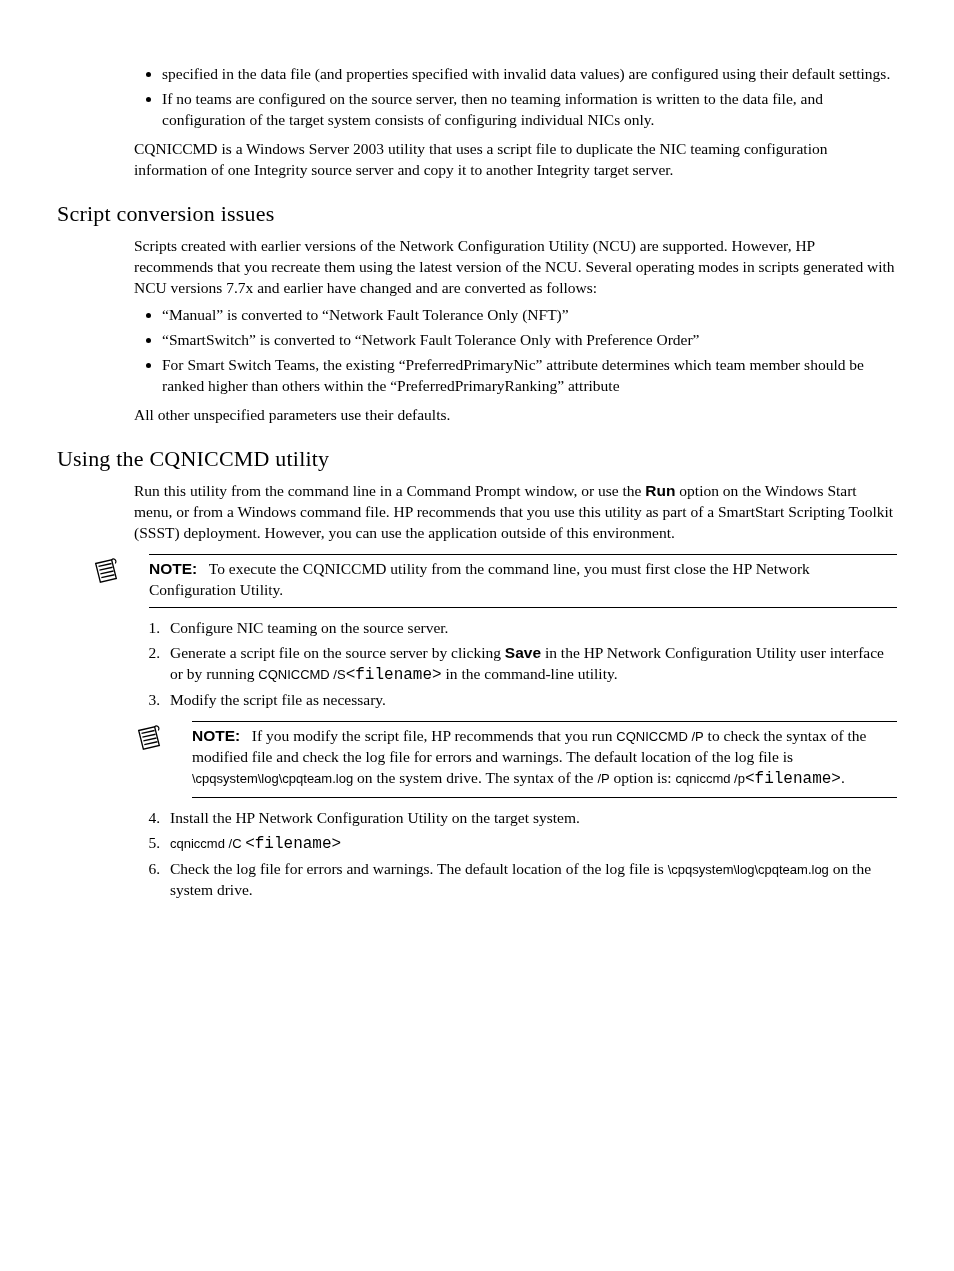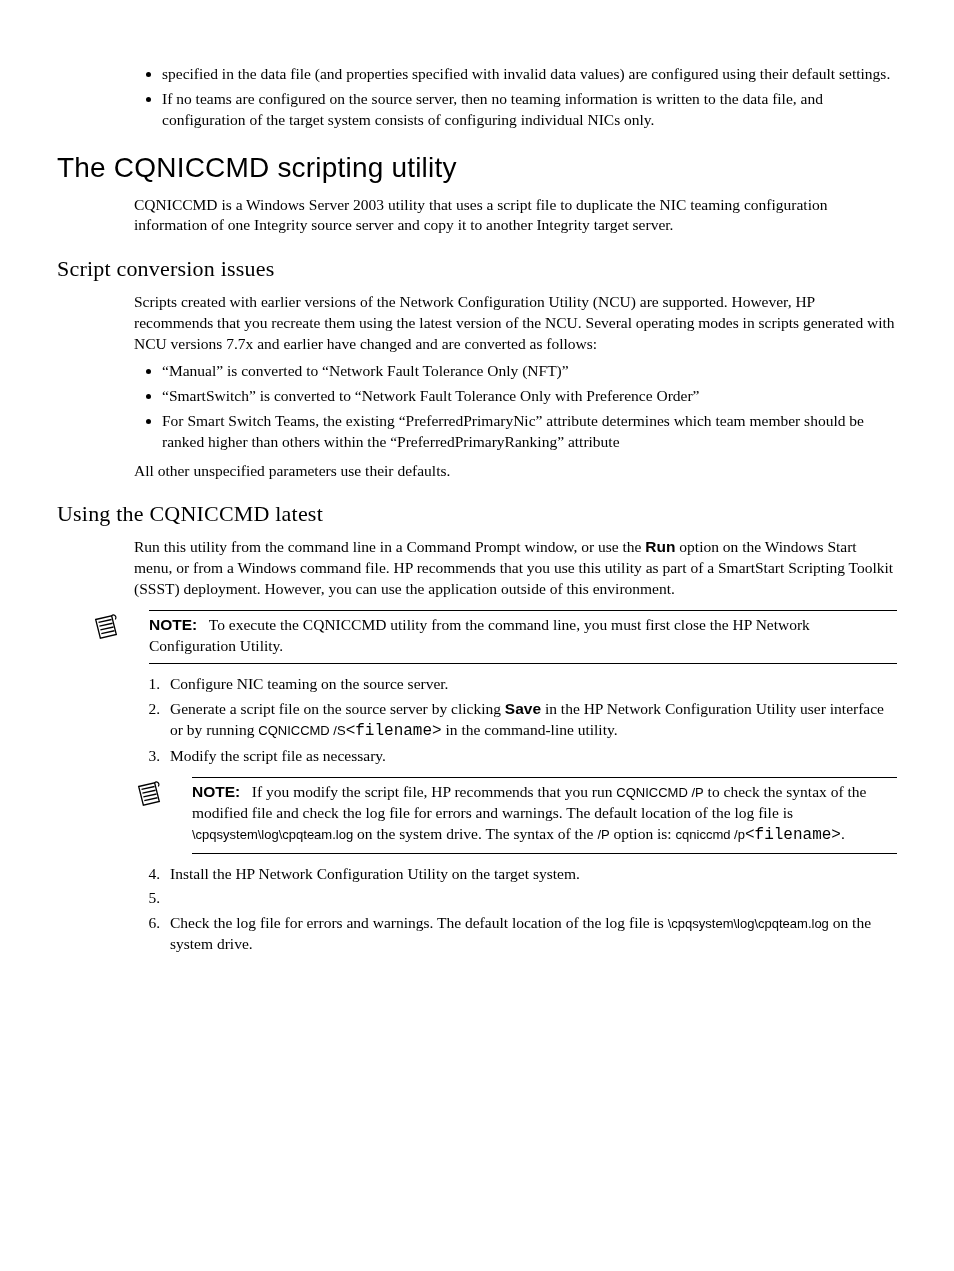--- a/index.html
+++ b/index.html
@@ -92,39 +92,38 @@
 <body>
 <div class="page-container">
 
 <div class="content-indent">
   <ul>
     <li><span>specified in the data file (and properties specified with invalid data values) are configured using their default settings.</span></li>
     <li><span>If no teams are configured on the source server, then no teaming information is written to the data file, and configuration of the target system consists of configuring individual NICs only.</span></li>
   </ul>
 </div>
 
-<h1>The CQNICCMD scripting utility</h1>
 
 <div class="content-indent">
   <p>CQNICCMD is a Windows Server 2003 utility that uses a script file to duplicate the NIC teaming configuration information of one Integrity source server and copy it to another Integrity target server.</p>
 </div>
 
 <h2>Script conversion issues</h2>
 
 <div class="content-indent">
   <p>Scripts created with earlier versions of the Network Configuration Utility (NCU) are supported. However, HP recommends that you recreate them using the latest version of the NCU. Several operating modes in scripts generated with NCU versions 7.7x and earlier have changed and are converted as follows:</p>
   <ul>
     <li><span>“Manual” is converted to “Network Fault Tolerance Only (NFT)”</span></li>
     <li><span>“SmartSwitch” is converted to “Network Fault Tolerance Only with Preference Order”</span></li>
     <li><span>For Smart Switch Teams, the existing “PreferredPrimaryNic” attribute determines which team member should be ranked higher than others within the “PreferredPrimaryRanking” attribute</span></li>
   </ul>
   <p>All other unspecified parameters use their defaults.</p>
 </div>
 
-<h2>Using the CQNICCMD latest</h2>
+<h2>Using the CQNICCMD utility</h2>
 
 <div class="content-indent">
   <p>
     <span>Run this utility from the command line in a Command Prompt window, or use the </span><span class="bold-sans">Run</span><span> option on the Windows Start menu, or from a Windows command file. HP recommends that you use this utility as part of a SmartStart Scripting Toolkit (SSST) deployment. However, you can use the application outside of this environment.</span>
   </p>
 </div>
 
 <div class="note-wrapper" style="margin-left:34px;">
   <div class="note-icon">
     <svg viewBox="0 0 32 32" width="30" height="30">
@@ -172,20 +171,23 @@
     <p>
       <span class="note-label">NOTE:</span>&nbsp;&nbsp;&nbsp;<span>If you modify the script file, HP recommends that you run </span><span class="mono">CQNICCMD /P</span><span> to check the syntax of the modified file and check the log file for errors and warnings. The default location of the log file is </span><span class="mono">\cpqsystem\log\cpqteam.log</span><span> on the system drive. The syntax of the </span><span class="mono">/P</span><span> option is: </span><span class="mono">cqniccmd /p</span><span class="mono-italic">&lt;filename&gt;</span><span>.</span>
     </p>
   </div>
 </div>
 
 <div class="content-indent">
   <ol start="4">
     <li><span>Install the HP Network Configuration Utility on the target system.</span></li>
     <li>
+      <div style="margin-top:4px;">
+        <span class="mono">cqniccmd /C </span><span class="mono-italic">&lt;filename&gt;</span>
+      </div>
     </li>
     <li>
       <span>Check the log file for errors and warnings. The default location of the log file is </span><span class="mono">\cpqsystem\log\cpqteam.log</span><span> on the system drive.</span>
     </li>
   </ol>
 </div>
 
 </div>
 
 </body></html>

